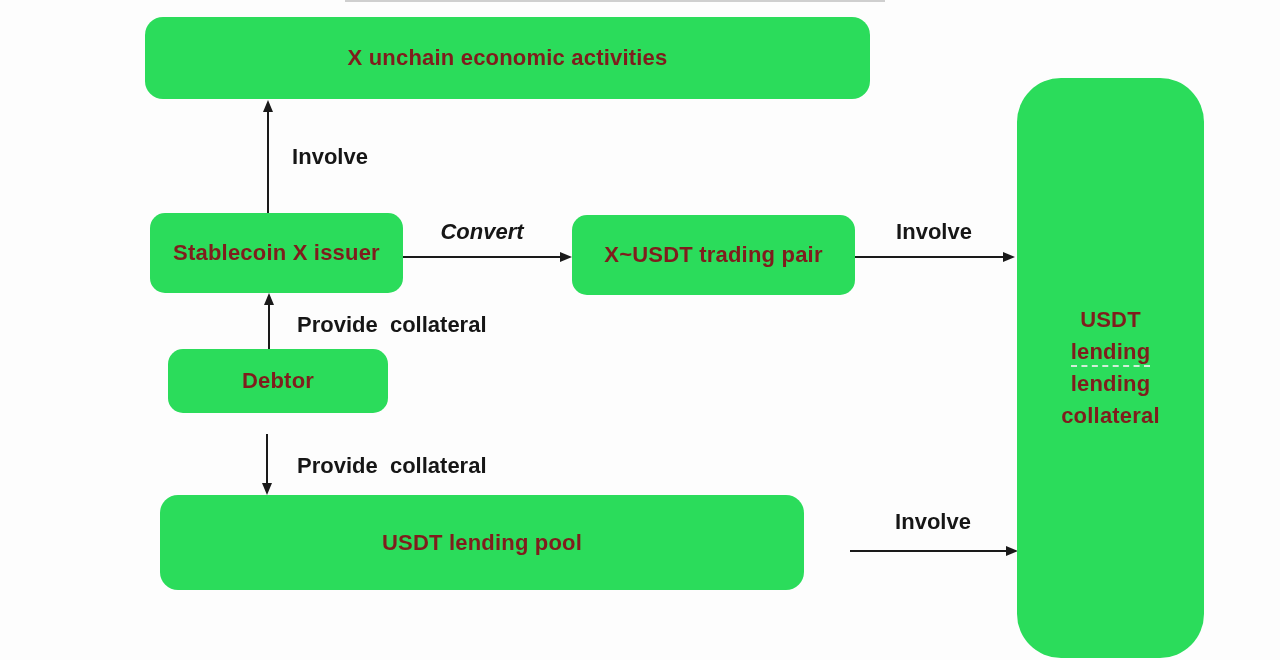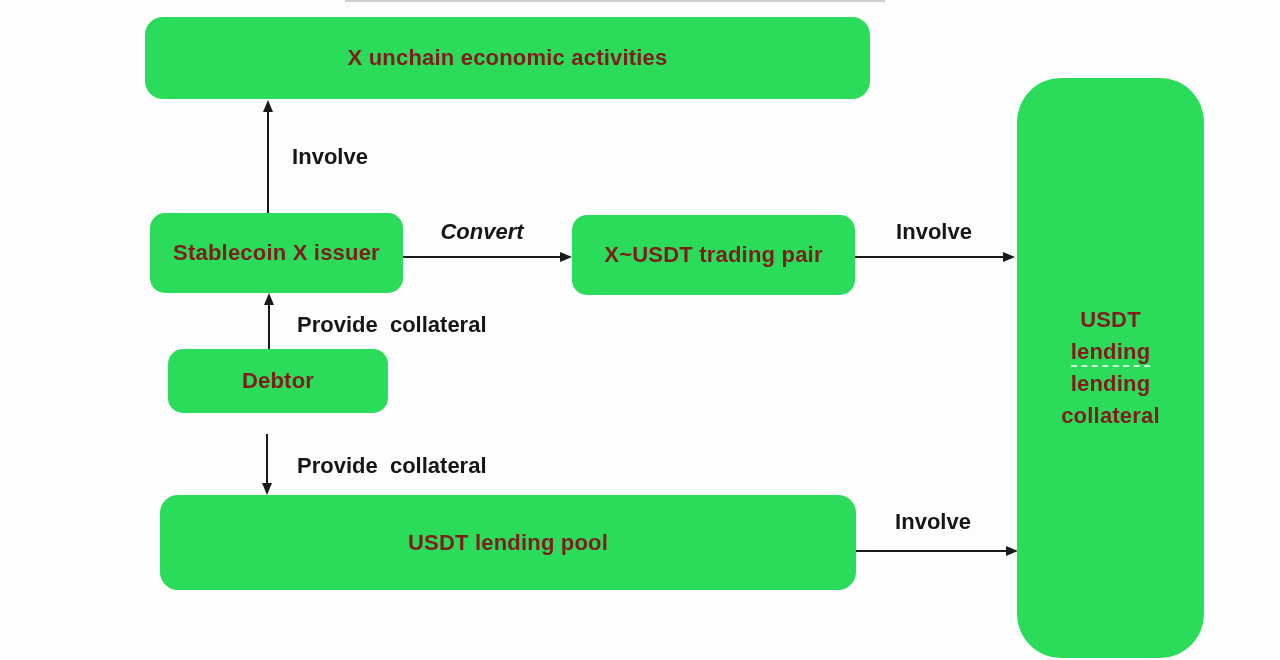--- a/index.html
+++ b/index.html
@@ -32,21 +32,21 @@
     display: flex;
     align-items: center;
     justify-content: center;
     text-align: center;
     letter-spacing: 0.2px;
   }
   .node-top        { left: 145px; top: 17px;  width: 725px; height: 82px;  border-radius: 18px; }
   .node-stablecoin { left: 150px; top: 213px; width: 253px; height: 80px;  border-radius: 15px; }
   .node-trading    { left: 572px; top: 215px; width: 283px; height: 80px;  border-radius: 15px; }
   .node-debtor     { left: 168px; top: 349px; width: 220px; height: 64px;  border-radius: 15px; }
-  .node-lending    { left: 160px; top: 495px; width: 696px; height: 95px;  border-radius: 18px; }
+  .node-lending    { left: 160px; top: 495px; width: 644px; height: 95px;  border-radius: 18px; }
   .node-usdt-onchain {
     left: 1017px; top: 78px; width: 187px; height: 580px;
     border-radius: 44px;
     line-height: 32px;
   }
   .underline-dashed {
     border-bottom: 2px dashed rgba(240, 240, 240, 0.85);
     display: inline-block;
     line-height: 26px;
   }

